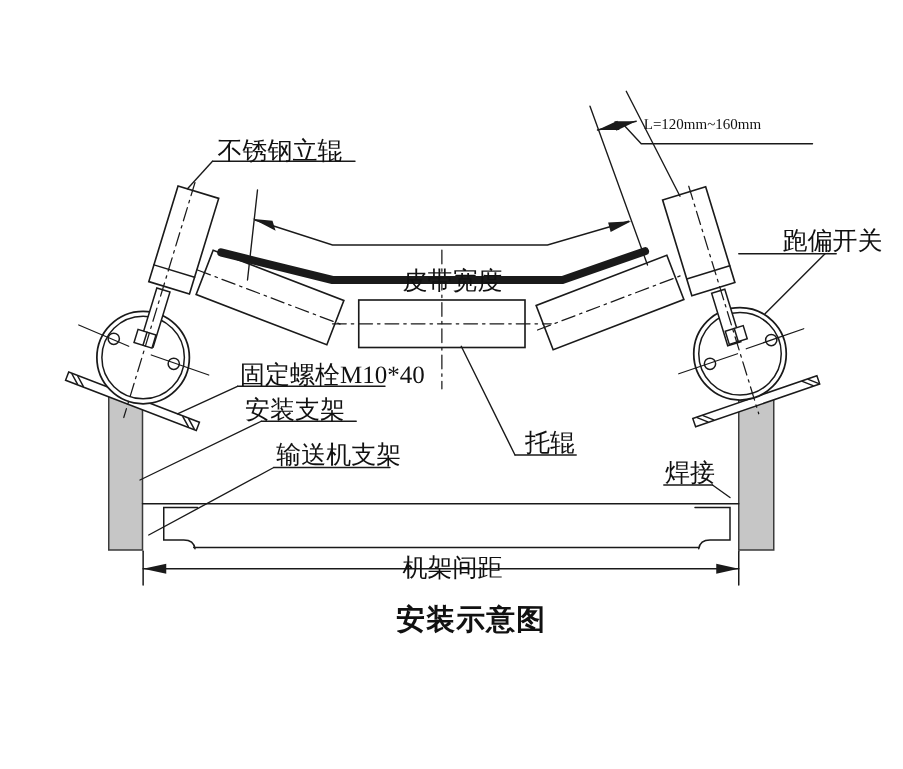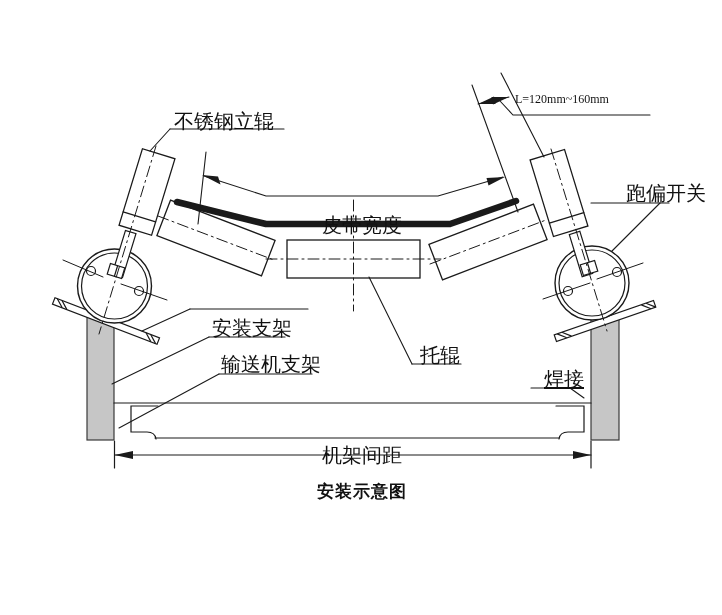--- a/index.html
+++ b/index.html
@@ -2,21 +2,21 @@
 <html><head>
 <meta charset="utf-8">
 <style>
   html,body{margin:0;padding:0;background:#ffffff;}
   #stage{position:relative;width:722px;height:615px;background:#ffffff;overflow:hidden;
          font-family:"Liberation Serif","DejaVu Serif",serif;}
   #stage svg{position:absolute;left:0;top:0;}
   .lbl{position:absolute;color:#111;font-size:20px;line-height:1.1;white-space:nowrap;
        font-family:"Liberation Serif","DejaVu Serif",serif;}
   .lbl.latin{font-size:12px;letter-spacing:0px;text-align:center;}
-  .lbl.title{font-weight:bold;font-size:17px;letter-spacing:1px;}
+  .lbl.title{font-weight:bold;font-size:23px;letter-spacing:1px;}
 </style>
 </head>
 <body>
 
 <div id="stage">
 
 <svg width="722" height="615" viewBox="0 0 722 615">
   <g stroke="#1a1a1a" stroke-width="1.2" fill="none" stroke-linecap="round">
 
     <rect x="87" y="312" width="27" height="128" fill="#c6c6c6" stroke="#3a3a3a"></rect>
@@ -147,20 +147,21 @@
       <line x1="531" y1="388" x2="570" y2="388"></line>
           <polyline points="570,388 584,398"></polyline>
     </g>
   </g>
 </svg>
 
 <span class="lbl" style="left:174px;top:110px;">不锈钢立辊</span>
 <span class="lbl latin" style="left:515px;top:93px;">L=120mm~160mm</span>
 <span class="lbl" style="left:322px;top:169px;margin-top:45px;">皮带宽度</span>
 <span class="lbl" style="left:626px;top:182px;">跑偏开关</span>
-<span class="lbl" style="left:212px;top:317px;">安装支架</span>
+<span class="lbl" style="left:192px;top:289px;">固定螺栓M10*40</span>
+<span class="lbl" style="left:196px;top:317px;">安装支架</span>
 <span class="lbl" style="left:221px;top:353px;">输送机支架</span>
 <span class="lbl" style="left:420px;top:344px;font-family:Liberation Serif, serif;">托辊</span>
-<span class="lbl" style="left:544px;top:368px;text-decoration:underline;">焊接</span>
+<span class="lbl" style="left:532px;top:368px;">焊接</span>
 <span class="lbl" style="left:322px;top:432px;margin-top:12px;">机架间距</span>
 <span class="lbl title" style="left:317px;top:483px;">安装示意图</span>
 
 </div>
 
 </body></html>

